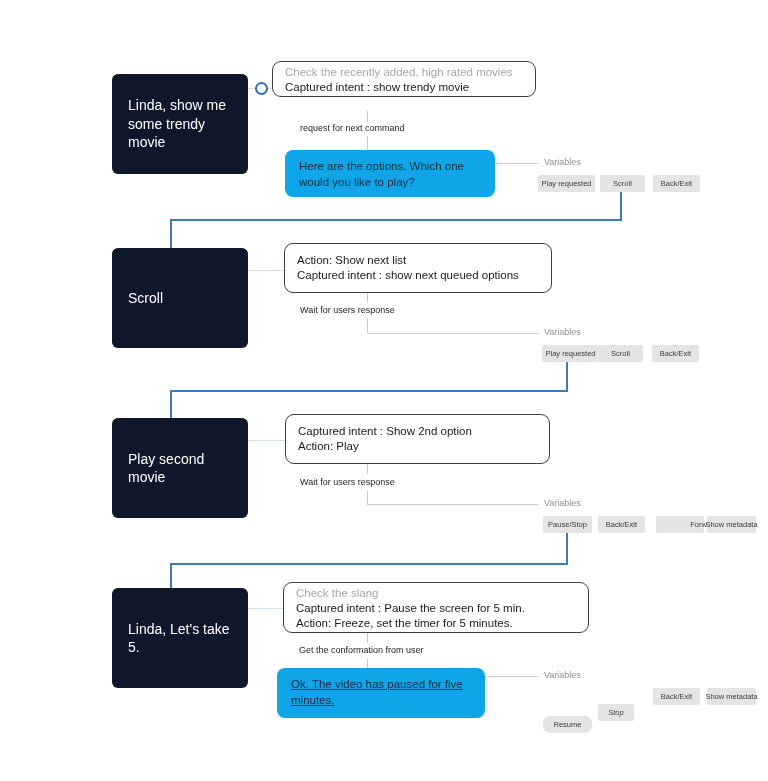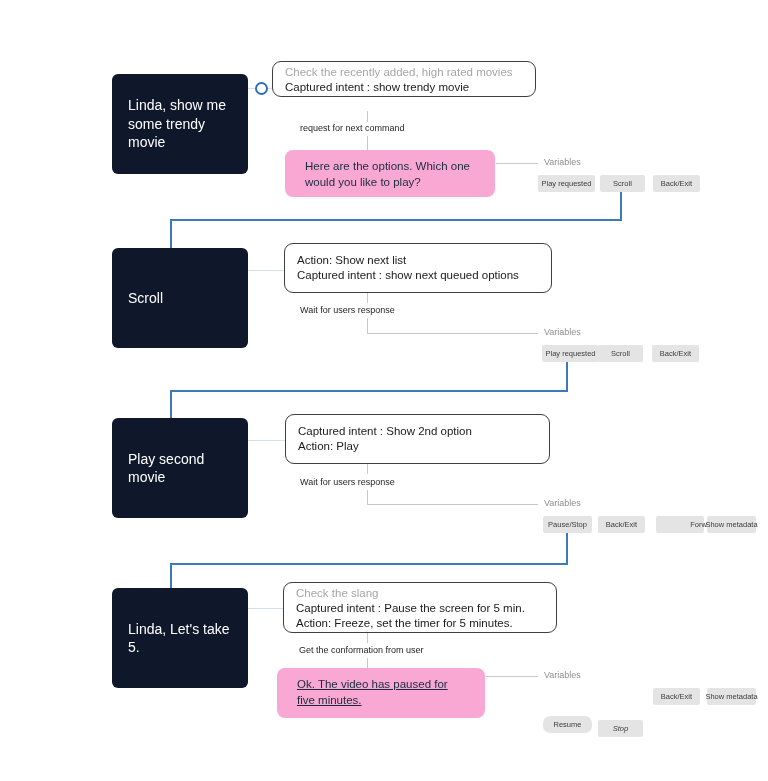--- a/index.html
+++ b/index.html
@@ -14,22 +14,22 @@
     padding:0 14px 0 16px;
   }
   .wbox{
     position:absolute;background:#ffffff;border:1px solid #3f3f3f;border-radius:9px;
     box-sizing:border-box;padding:3px 12px;font-size:11.5px;line-height:14.8px;color:#1a1a1a;
     white-space:nowrap;overflow:hidden;
   }
   .wbox.two{padding-top:9px;}
   .note{color:#a6a6a6;}
   .rbox{
-    position:absolute;background:#f9a8d4;border-radius:8px;box-sizing:border-box;
-    padding:8px 20px;font-size:11.5px;line-height:16px;color:#172c3e;
+    position:absolute;background:#0ea5e9;border-radius:8px;box-sizing:border-box;
+    padding:8px 14px;font-size:11.5px;line-height:16px;color:#172c3e;
   }
   .flabel{position:absolute;font-size:9px;color:#1f1f1f;white-space:nowrap;}
   .vlabel{position:absolute;font-size:9px;color:#8f8f8f;white-space:nowrap;}
   .chip{
     position:absolute;height:17px;background:#e4e4e4;border-radius:2px;
     display:flex;align-items:center;justify-content:center;
     font-size:7.5px;color:#3c3c3c;white-space:nowrap;box-sizing:border-box;
   }
   .line-lt{position:absolute;background:#cfe0ef;}
   .line-g{position:absolute;background:#c9c9c9;}
@@ -121,34 +121,34 @@
 
   <div class="line-b" style="left:566px;top:533px;width:2px;height:30px;"></div>
   <div class="line-b" style="left:170px;top:563px;width:398px;height:2px;"></div>
   <div class="line-b" style="left:170px;top:565px;width:2px;height:23px;"></div>
 
   <div class="ubox" style="left:112px;top:588px;">
     <span>Linda, Let's take 5.</span>
   </div>
   <div class="line-lt" style="left:248px;top:608px;width:35px;height:1px;"></div>
 
-  <div class="wbox" style="left:283px;top:582px;width:274px;height:51px;">
+  <div class="wbox" style="left:283px;top:582px;width:306px;height:51px;">
     <div class="note">Check the slang</div>
     <div>Captured intent : Pause the screen for 5 min.</div>
     <div>Action: Freeze, set the timer for 5 minutes.</div>
   </div>
 
   <div class="line-g" style="left:367px;top:633px;width:1px;height:10px;"></div>
   <div class="flabel" style="left:299px;top:645px;">Get the conformation from user</div>
   <div class="line-g" style="left:367px;top:658px;width:1px;height:10px;"></div>
 
   <div class="rbox" style="left:277px;top:668px;width:208px;height:50px;text-decoration:underline;">
     <span>Ok. The video has paused for five minutes.</span>
   </div>
 
   <div class="line-g" style="left:486px;top:676px;width:52px;height:1px;"></div>
   <div class="vlabel" style="left:544px;top:670px;">Variables</div>
   <div class="chip" style="left:543px;top:716px;width:49px;border-radius:7px;">Resume</div>
-  <div class="chip" style="left:598px;top:720px;width:45px;font-style:italic;">Stop</div>
+  <div class="chip" style="left:598px;top:704px;width:36px;font-style:italic;">Stop</div>
   <div class="chip" style="left:653px;top:688px;width:47px;">Back/Exit</div>
   <div class="chip" style="left:707px;top:688px;width:49px;">Show metadata</div>
 
 </div>
 
 </body></html>

